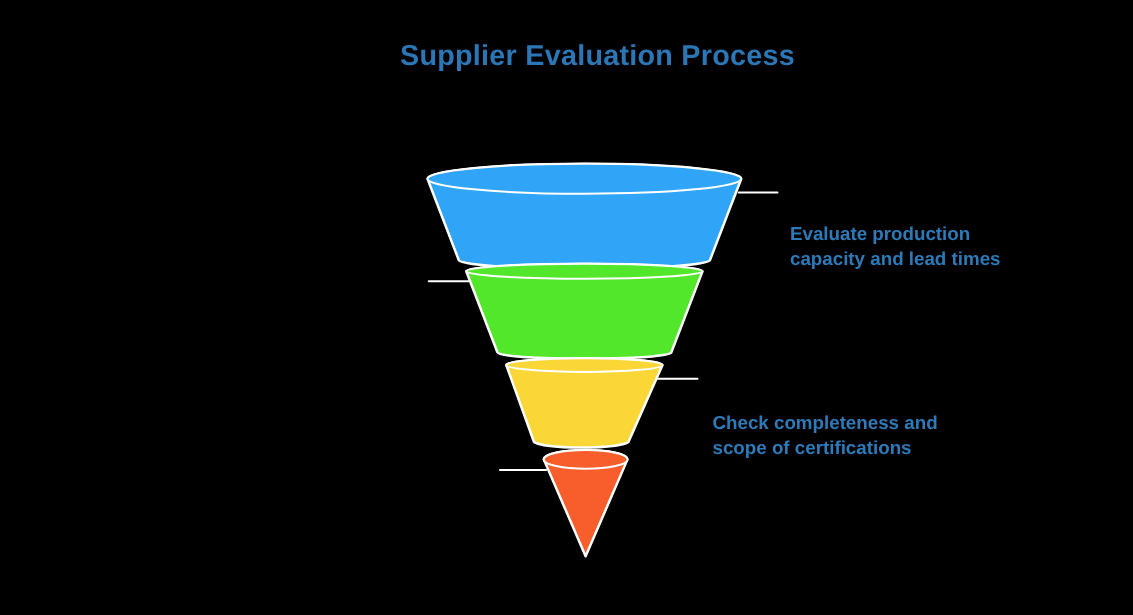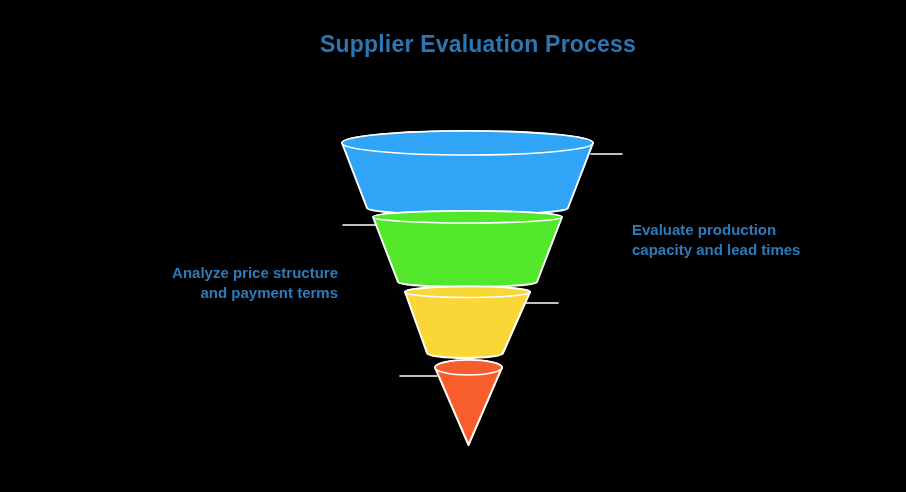--- a/index.html
+++ b/index.html
@@ -28,21 +28,21 @@
   .label{
     position:absolute;
     font-size:15px;
     font-weight:600;
     line-height:20px;
     color:#2E7AB9;
     white-space:pre-line;
   }
   .label.right-side{text-align:left;}
   .label.left-side{text-align:right;}
-  #label-1{left:632px;top:178px;width:220px;margin-top:42px;}
+  #label-1{left:632px;top:178px;width:220px;}
   #label-2{left:132px;top:263px;width:206px;}
   #label-3{left:570px;top:329px;width:220px;}
   #label-4{left:190px;top:401px;width:205px;}
 </style>
 </head>
 <body>
 
 <div class="canvas">
 
   <div class="title">Supplier Evaluation Process</div>
@@ -63,18 +63,18 @@
     <path class="seg" d="M 405 292 A 62.5 5.5 0 0 1 530 292 L 503 353 A 38 5 0 0 1 427 353 Z" fill="#FAD636"></path>
     <ellipse class="rim" cx="467.5" cy="292" rx="62.5" ry="5.5" fill="#FAD636"></ellipse>
 
     <path class="seg" d="M 435 367.5 A 33.5 7.5 0 0 1 502 367.5 L 468.5 445 Z" fill="#F75E2C"></path>
     <ellipse class="rim" cx="468.5" cy="367.5" rx="33.5" ry="7.5" fill="#F75E2C"></ellipse>
   </svg>
 
   <div id="label-1" class="label right-side">Evaluate production
 capacity and lead times</div>
 
-  <div id="label-2" class="label left-side">Analyze price structure
-and payment terms</div>
 
+  <div id="label-3" class="label right-side">Check completeness and
+scope of certifications</div>
 
 
 </div>
 
 </body></html>

